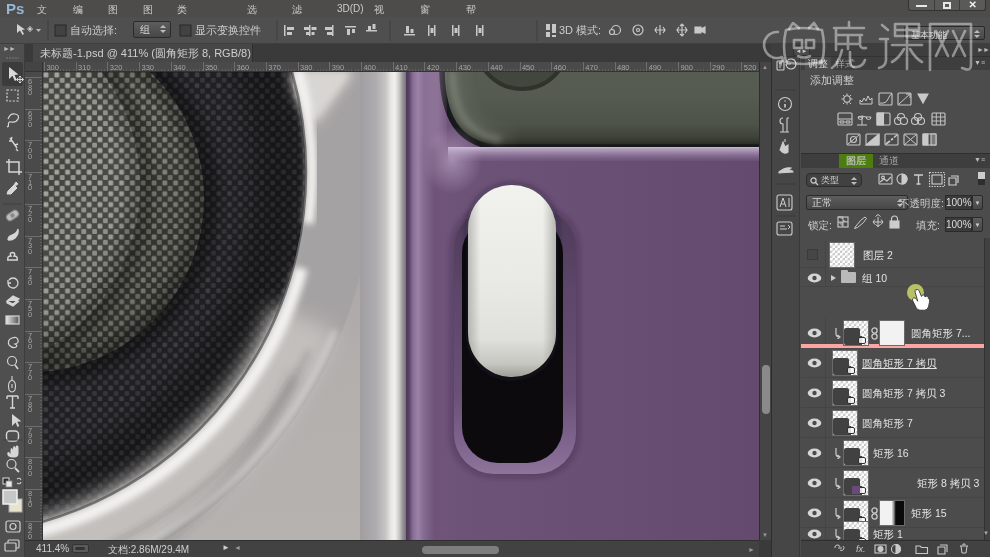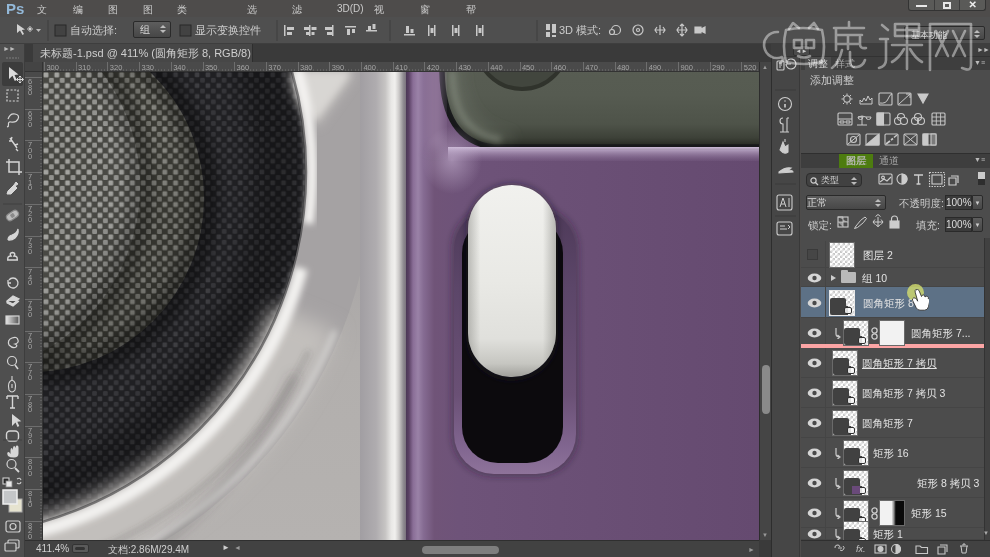--- a/index.html
+++ b/index.html
@@ -510,21 +510,21 @@
       <rect x="131" y="7" width="10" height="9"></rect>
         <g stroke-dasharray="1.5 1.2">
           <rect x="128.5" y="4.5" width="15" height="14" fill="none"></rect>
         </g>
       <path d="M150 8 h7 v7 M148 10 h7 v7 h-7 z" stroke-width="1.2"></path>
       <rect x="177" y="4" width="7" height="7" fill="#cdcdcd" stroke="none"></rect>
         <rect x="177" y="11" width="7" height="6" fill="#2e2e2e" stroke="none"></rect>
     </g>
   </svg>
 
-  <div class="abs" style="left:806px;top:195px;width:80px;height:15px;background:linear-gradient(#5d5d5d,#474747);border:1px solid #2a2a2a;border-radius:2px;color:#ddd;font-size:10px;line-height:14px;">正常<span style="float:right;margin-right:3px;margin-top:3px;width:7px;">
+  <div class="abs" style="left:806px;top:195px;width:102px;height:15px;background:linear-gradient(#5d5d5d,#474747);border:1px solid #2a2a2a;border-radius:2px;color:#ddd;font-size:10px;line-height:14px;padding-left:5px;">正常<span style="float:right;margin-right:3px;margin-top:3px;width:7px;">
         <i style="display:block;width:0;height:0;border-left:3.5px solid transparent;border-right:3.5px solid transparent;border-bottom:3.5px solid #bbb;margin-bottom:2px;"></i>
         <i style="display:block;width:0;height:0;border-left:3.5px solid transparent;border-right:3.5px solid transparent;border-top:3.5px solid #bbb;"></i>
       </span></div>
   <div class="abs" style="left:899px;top:197px;font-size:10.5px;color:#ccc;">不透明度:</div>
   <div class="abs" style="left:945px;top:195px;width:27px;height:15px;background:#3b3b3b;border:1px solid #2a2a2a;color:#ddd;font-size:10px;line-height:14px;text-align:center;">100%</div>
   <div class="abs" style="left:972px;top:195px;width:11px;height:15px;background:linear-gradient(#5d5d5d,#474747);border:1px solid #2a2a2a;border-radius:0 2px 2px 0;color:#ccc;font-size:6px;line-height:15px;text-align:center;">▼</div>
 
   <div class="abs" style="left:808px;top:219px;font-size:10.5px;color:#ccc;">锁定:</div>
   <svg class="abs" style="left:801px;top:213px;" width="189" height="24">
     <g fill="none" stroke="#cdcdcd" stroke-width="1.1">
@@ -550,33 +550,20 @@
       <div style="position:absolute;left:0;top:30px;width:183px;height:19px;background:transparent;border-bottom:1px solid #454545;">
         <span style="position:absolute;left:0;top:0;bottom:0;width:25px;border-right:1px solid #454545;"></span>
         <svg style="position:absolute;left:6px;top:4.5px;" width="15" height="10">
           <ellipse cx="7.5" cy="5" rx="6.8" ry="4.4" fill="#d6d6d6"></ellipse>
           <circle cx="7.5" cy="5" r="2.2" fill="#4a4a4a"></circle>
         </svg>
         <span style="position:absolute;left:30px;top:6.5px;width:0;height:0;border-left:5px solid #ccc;border-top:3.5px solid transparent;border-bottom:3.5px solid transparent;"></span>
         <span style="position:absolute;left:40px;top:3.5px;width:15px;height:11px;background:#b9b9b9;border-radius:1px;"></span>
         <span style="position:absolute;left:40px;top:1.5px;width:7px;height:3px;background:#b9b9b9;border-radius:1px 1px 0 0;"></span>
         <span style="position:absolute;left:61px;top:3.5px;font-size:10.5px;color:#e2e2e2;">组 10</span>
-      </div>
-      <div style="position:absolute;left:0;top:49px;width:183px;height:31px;background:#5d7186;border-bottom:1px solid #454545;">
-        <span style="position:absolute;left:0;top:0;bottom:0;width:25px;border-right:1px solid #454545;"></span>
-        <svg style="position:absolute;left:6px;top:10.5px;" width="15" height="10">
-          <ellipse cx="7.5" cy="5" rx="6.8" ry="4.4" fill="#d6d6d6"></ellipse>
-          <circle cx="7.5" cy="5" r="2.2" fill="#4a4a4a"></circle>
-        </svg>
-        <div style="position:absolute;left:28px;top:2.5px;width:26px;height:26px;background-color:#fff;background-image:linear-gradient(45deg,#c9c9c9 25%,transparent 25%,transparent 75%,#c9c9c9 75%),linear-gradient(45deg,#c9c9c9 25%,transparent 25%,transparent 75%,#c9c9c9 75%);background-size:5px 5px;background-position:0 0,2.5px 2.5px;border:1px solid #e8e8e8;">
-          <span style="position:absolute;left:0px;bottom:0px;width:16px;height:17px;background:#414141;border-radius:2px;"></span>
-          <span style="position:absolute;left:10px;bottom:0px;width:8px;height:9px;background:#414141;"></span>
-          <span style="position:absolute;right:2px;bottom:1px;width:8px;height:7px;border:1.5px solid #303030;border-radius:2px;background:rgba(250,250,250,0.85);"></span>
-        </div>
-        <span style="position:absolute;left:62px;top:9.5px;font-size:10.5px;color:#e2e2e2;">圆角矩形 8</span>
       </div>
       <div style="position:absolute;left:0;top:80px;width:183px;height:30px;background:transparent;border-bottom:4px solid #fca5a5;">
         <span style="position:absolute;left:0;top:0;bottom:0;width:25px;border-right:1px solid #454545;"></span>
         <svg style="position:absolute;left:6px;top:10px;" width="15" height="10">
           <ellipse cx="7.5" cy="5" rx="6.8" ry="4.4" fill="#d6d6d6"></ellipse>
           <circle cx="7.5" cy="5" r="2.2" fill="#4a4a4a"></circle>
         </svg>
         <svg style="position:absolute;left:31px;top:10px;" width="9" height="11">
           <path d="M4 0 v6 q0 3 4 3 m-2.5 -2 l2.5 2 -2.5 2" fill="none" stroke="#ccc" stroke-width="1.2"></path>
         </svg>

